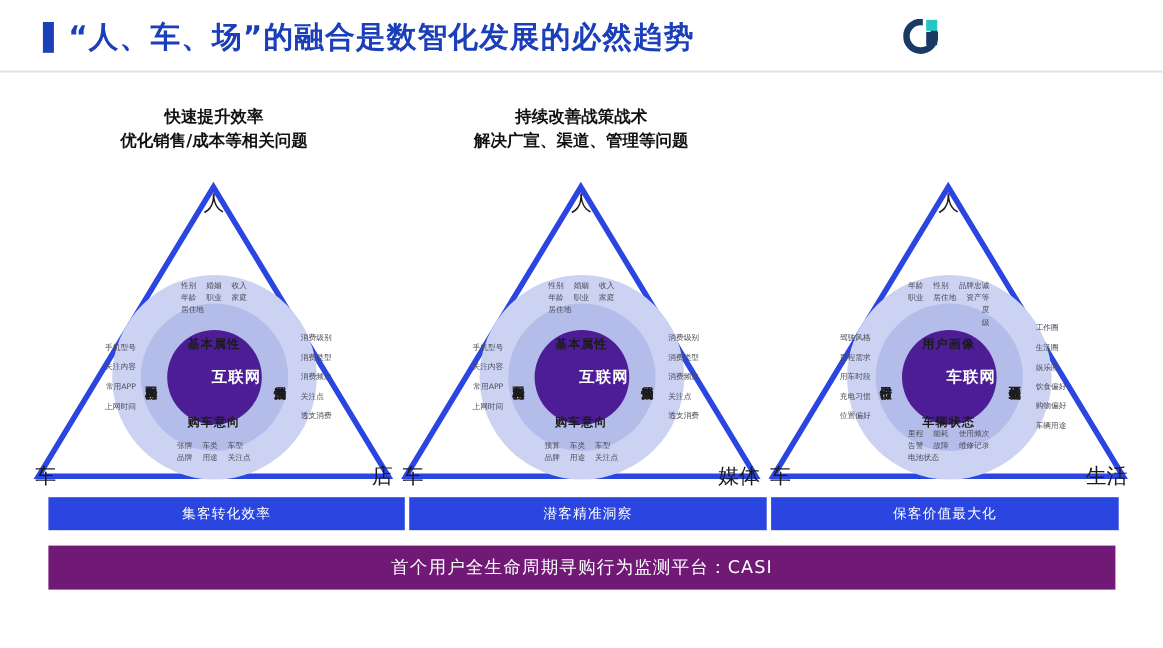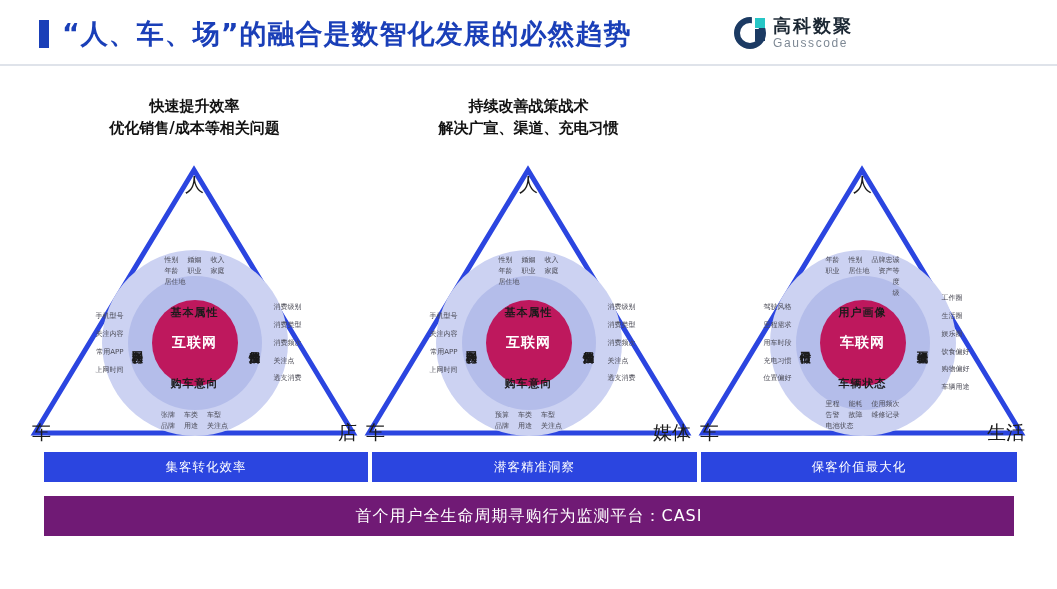--- a/index.html
+++ b/index.html
@@ -87,22 +87,22 @@
   .ring-outer{
     position:absolute;left:0;top:0;width:186px;height:186px;border-radius:50%;
     background:#ccd2f2;
   }
   .ring-mid{
     position:absolute;left:26px;top:26px;width:134px;height:134px;border-radius:50%;
     background:#b4bdea;
   }
   .ring-core{
     position:absolute;left:50px;top:50px;width:86px;height:86px;border-radius:50%;
-    background:#be185d;
-    display:flex;align-items:center;justify-content:center;
+    background:#4c1d95;
+    display:flex;align-items:center;justify-content:flex-end;
   }
   .core-label{
     color:#fff;font-size:14px;font-weight:bold;letter-spacing:1px;
     font-family:"DejaVu Sans",sans-serif;
   }
 
   .quad{
     position:absolute;font-size:11px;font-weight:bold;color:#1b1b1b;
     font-family:"DejaVu Sans",sans-serif;white-space:nowrap;letter-spacing:1px;
   }
@@ -114,21 +114,21 @@
     writing-mode:vertical-rl;text-orientation:upright;letter-spacing:0px;}
   .mini-block{
     position:absolute;font-size:7px;color:#4b4b56;
     font-family:"DejaVu Sans",sans-serif;line-height:1.55;
   }
   .mini-row{display:flex;gap:9px;}
   .mini-row span{display:inline-block;}
 
   .top-texts{position:absolute;left:50%;transform:translateX(-50%);top:5px;
              text-align:left;}
-  .bot-texts{position:absolute;left:50%;transform:translateX(-50%);bottom:4px;
+  .bot-texts{position:absolute;left:50%;transform:translateX(-50%);bottom:14px;
              text-align:center;margin-top:16px;}
   .left-texts{position:absolute;left:-6px;top:50%;transform:translateY(-50%);
               text-align:right;}
   .left-texts div{margin:7px 0;}
   .right-texts{position:absolute;right:-14px;top:50%;transform:translateY(-50%);
                text-align:left;}
   .right-texts div{margin:7px 0;}
 
   
   .barrow{position:absolute;left:0;top:452px;width:1057px;height:30px;text-align:center;}
@@ -154,24 +154,20 @@
 
 <div class="header">
   <div class="title-bar"></div>
   <div class="page-title">“人、车、场”的融合是数智化发展的必然趋势</div>
   <div class="logo">
     <div class="logo-mark">
       <div class="logo-ring"></div>
       <div class="logo-sq"></div>
       <div class="logo-sq2"></div>
     </div>
-    <div class="logo-text">
-      <div class="logo-cn">高科数聚</div>
-      <div class="logo-en">Gausscode</div>
-    </div>
   </div>
   <div class="header-rule"></div>
 </div>
 
 <div class="panel p1">
   <div class="cap">
     <span>快速提升效率</span>
     <span class="l2">优化销售/成本等相关问题</span>
   </div>
   <div class="tri-wrap">
@@ -236,21 +232,21 @@
         <div>关注点</div>
         <div>透支消费</div>
       </div>
     </div>
   </div>
 </div>
 
 <div class="panel p2">
   <div class="cap">
     <span>持续改善战策战术</span>
-    <span class="l2">解决广宣、渠道、充电习惯</span>
+    <span class="l2">解决广宣、渠道、管理等问题</span>
   </div>
   <div class="tri-wrap">
     <svg class="tri-svg" width="333" height="290" viewBox="0 0 333 290">
       <polygon points="166,12 325,275 7,275" fill="none" stroke="#2b45e0" stroke-width="5"></polygon>
     </svg>
     <div class="corner top">人</div>
     <div class="corner bl">车</div>
     <div class="corner br">媒体</div>
 
     <div class="circles">

